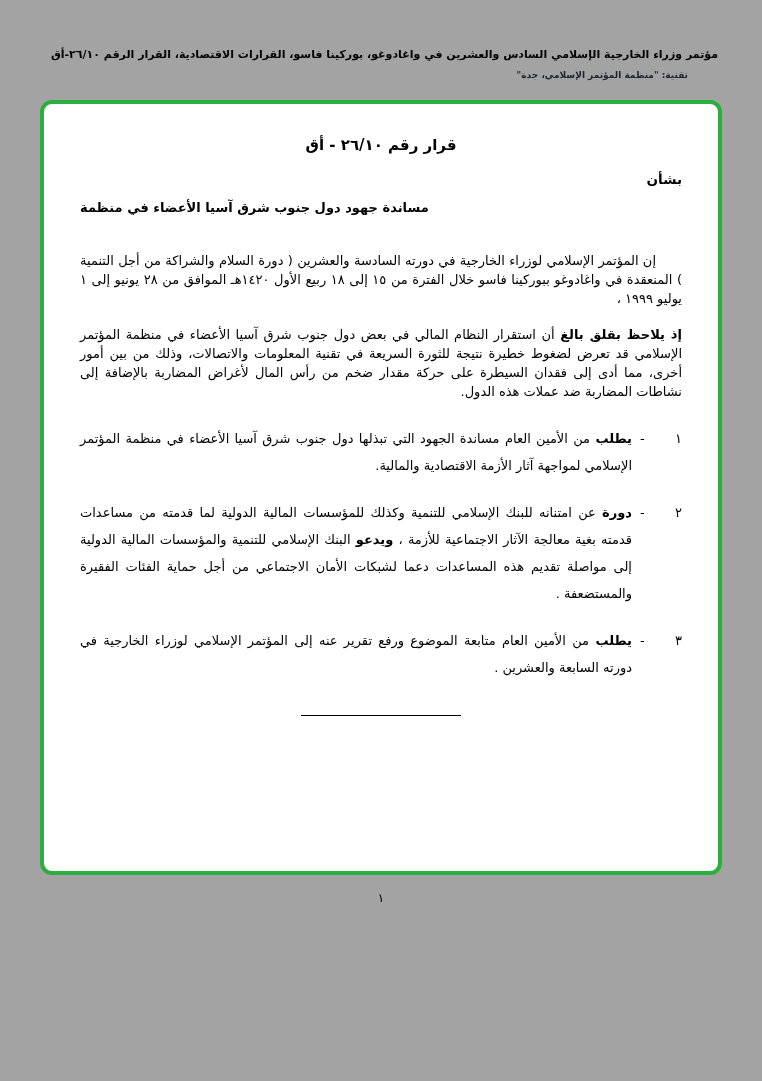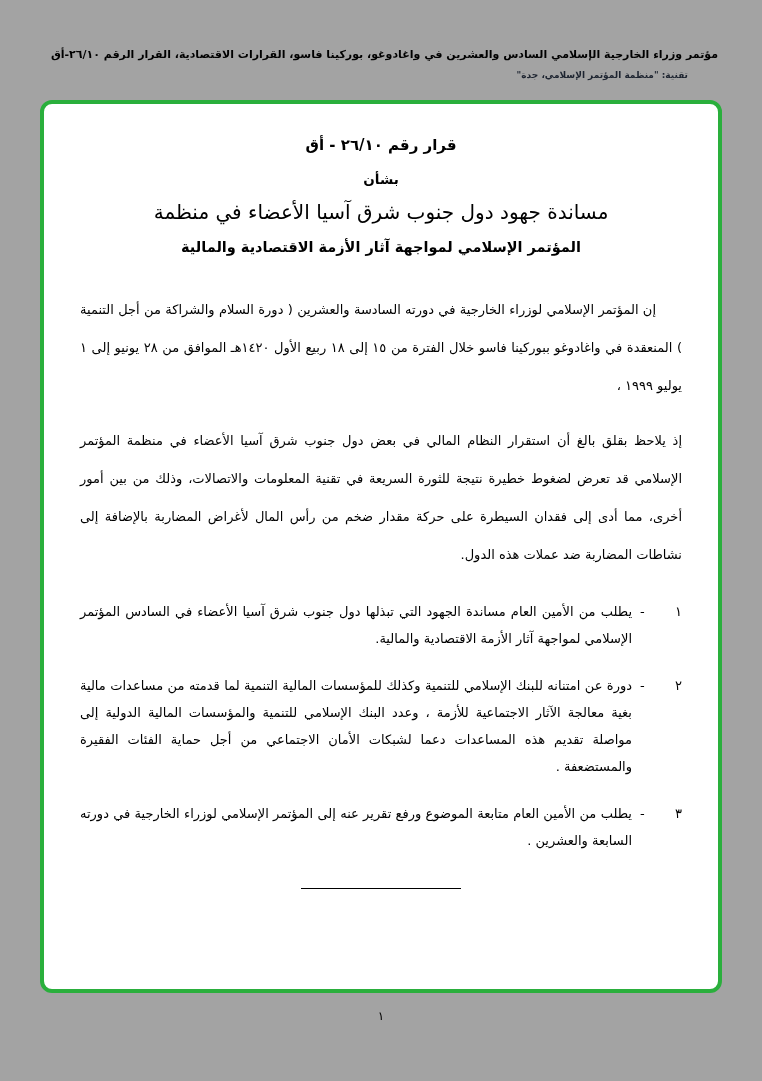--- a/index.html
+++ b/index.html
@@ -19,40 +19,40 @@
   }
   .header-line2 {
     direction: rtl; text-align: right;
     font-size: 9px; font-weight: bold;
     margin-top: 9px; padding-right: 30px;
     color: #1d2430;
   }
 
   .doc-frame {
     margin: 20px 40px 0 40px;
-    height: 893px; box-sizing: border-box;
+    height: 775px; box-sizing: border-box;
     border: 4px solid var(--frame-green, #2aaf3c);
     border-radius: 12px;
     padding: 26px 36px 0 36px;
     background: #fff;
   }
 
   .doc-title   { direction: rtl; text-align: center; font-weight: bold; font-size: 15px;   margin-top: 6px; }
-  .doc-about   { direction: rtl; text-align: center; font-weight: bold; font-size: 13.5px; margin-top: 17px; }
-  .doc-sub1    { direction: rtl; text-align: center; font-weight: normal; font-size: 20px; margin-top: 13px; }
+  .doc-about   { direction: rtl; font-weight: bold; font-size: 13.5px; margin-top: 17px; }
+  .doc-sub1    { direction: rtl; text-align: left; font-weight: bold; font-size: 13px; margin-top: 13px; }
   .doc-sub2    { direction: rtl; text-align: center; font-weight: bold; font-size: 14.5px; margin-top: 15px; }
 
   .body-text { margin-top: 36px; }
   .para {
     direction: rtl; text-align: justify;
-    font-size: 13px; line-height: 38px;
+    font-size: 13px; line-height: 19px;
     margin: 17px 0 0 0;
   }
   .para.first { text-indent: 26px; margin-top: 0; }
-  .lead { font-weight: normal; }
+  .lead { font-weight: bold; }
 
   .items { margin-top: 24px; }
   .item {
     direction: rtl; display: flex;
     font-size: 13px; line-height: 27px;
     margin-top: 20px;
   }
   .item-marker { flex: 0 0 42px; display: flex; justify-content: space-between; padding-left: 8px; }
   .item-text { flex: 1; text-align: justify; }
 
@@ -77,21 +77,20 @@
   </div>
 
   <div class="doc-frame">
 
     <div class="doc-title">قرار رقم ٢٦/١٠ - أق</div>
 
     <div class="doc-about">بشأن</div>
 
     <div class="doc-sub1">مساندة جهود دول جنوب شرق آسيا الأعضاء في منظمة</div>
 
-    <div class="doc-sub2">المؤتمر الإسلامي لمواجهة آثار الأزمة الاقتصادية والمالية</div>
 
     <div class="body-text">
 
       <p class="para first">
         <span>إن المؤتمر الإسلامي لوزراء الخارجية في دورته السادسة والعشرين ( دورة السلام والشراكة من أجل التنمية ) المنعقدة في واغادوغو ببوركينا فاسو خلال الفترة من ١٥ إلى ١٨ ربيع الأول ١٤٢٠هـ الموافق من ٢٨ يونيو إلى ١ يوليو ١٩٩٩ ،</span>
       </p>
 
       <p class="para">
         <span class="lead">إذ يلاحظ بقلق بالغ</span>
         <span>أن استقرار النظام المالي في بعض دول جنوب شرق آسيا الأعضاء في منظمة المؤتمر الإسلامي قد تعرض لضغوط خطيرة نتيجة للثورة السريعة في تقنية المعلومات والاتصالات، وذلك من بين أمور أخرى، مما أدى إلى فقدان السيطرة على حركة مقدار ضخم من رأس المال لأغراض المضاربة بالإضافة إلى نشاطات المضاربة ضد عملات هذه الدول.</span>
@@ -100,33 +99,33 @@
 
       <div class="items">
 
         <div class="item">
           <div class="item-marker">
             <span>١</span>
             <span>-</span>
           </div>
           <div class="item-text">
             <span class="lead">يطلب</span>
-            <span>من الأمين العام مساندة الجهود التي تبذلها دول جنوب شرق آسيا الأعضاء في السادس المؤتمر الإسلامي لمواجهة آثار الأزمة الاقتصادية والمالية.</span>
+            <span>من الأمين العام مساندة الجهود التي تبذلها دول جنوب شرق آسيا الأعضاء في منظمة المؤتمر الإسلامي لمواجهة آثار الأزمة الاقتصادية والمالية.</span>
           </div>
         </div>
 
         <div class="item">
           <div class="item-marker">
             <span>٢</span>
             <span>-</span>
           </div>
           <div class="item-text">
             <span class="lead">دورة</span>
-            <span>عن امتنانه للبنك الإسلامي للتنمية وكذلك للمؤسسات المالية التنمية لما قدمته من مساعدات مالية بغية معالجة الآثار الاجتماعية للأزمة ،</span>
-            <span class="lead">وعدد</span>
+            <span>عن امتنانه للبنك الإسلامي للتنمية وكذلك للمؤسسات المالية الدولية لما قدمته من مساعدات قدمته بغية معالجة الآثار الاجتماعية للأزمة ،</span>
+            <span class="lead">ويدعو</span>
             <span>البنك الإسلامي للتنمية والمؤسسات المالية الدولية إلى مواصلة تقديم هذه المساعدات دعما لشبكات الأمان الاجتماعي من أجل حماية الفئات الفقيرة والمستضعفة .</span>
           </div>
         </div>
 
         <div class="item">
           <div class="item-marker">
             <span>٣</span>
             <span>-</span>
           </div>
           <div class="item-text">

